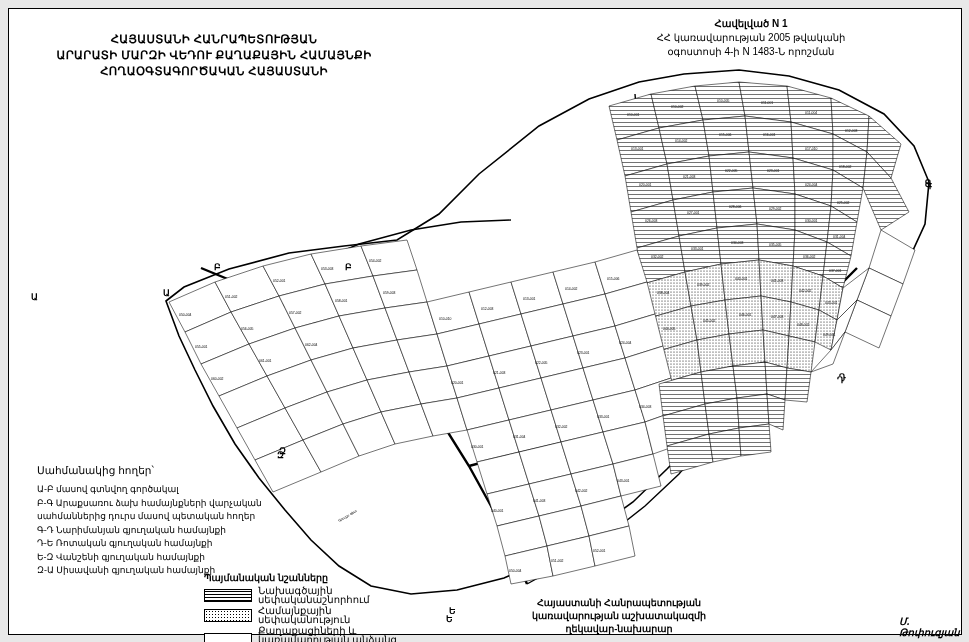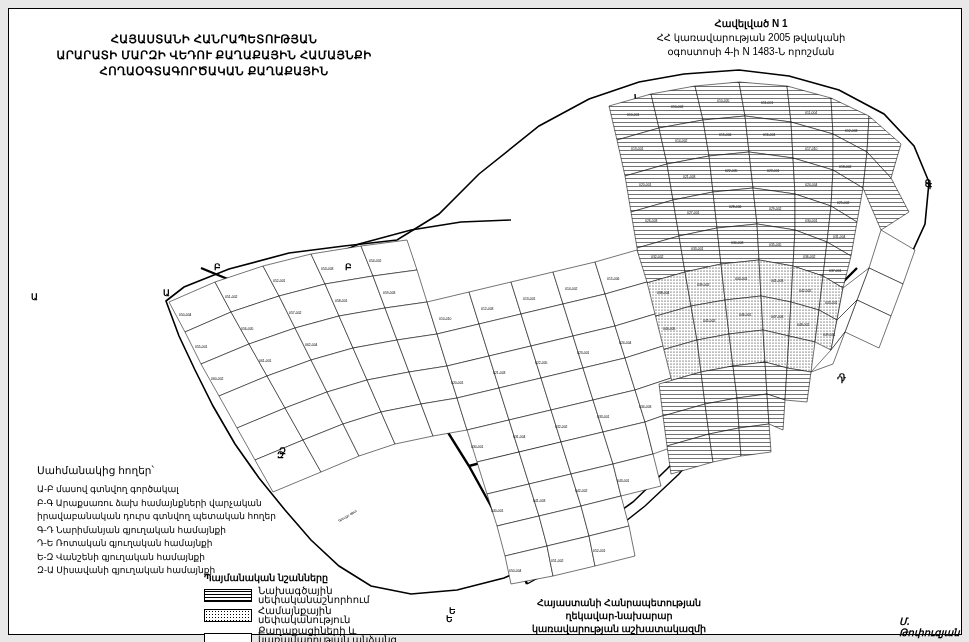--- a/index.html
+++ b/index.html
@@ -44,21 +44,21 @@
 </style>
 </head>
 <body>
 
 <div id="page">
   <div id="frame">
 
     <div class="abs" id="title-block">
       <div>ՀԱՅԱՍՏԱՆԻ ՀԱՆՐԱՊԵՏՈՒԹՅԱՆ</div>
       <div>ԱՐԱՐԱՏԻ ՄԱՐԶԻ ՎԵԴՈՒ ՔԱՂԱՔԱՅԻՆ ՀԱՄԱՅՆՔԻ</div>
-      <div>ՀՈՂԱՕԳՏԱԳՈՐԾԱԿԱՆ ՔԱՂԱՔԱՅԻՆ</div>
+      <div>ՀՈՂԱՕԳՏԱԳՈՐԾԱԿԱՆ ՀԱՅԱՍՏԱՆԻ</div>
     </div>
 
     <div class="abs" id="annex-block">
       <div class="ln1">Հավելված N 1</div>
       <div>ՀՀ կառավարության 2005 թվականի</div>
       <div>օգոստոսի 4-ի N 1483-Ն որոշման</div>
     </div>
 
     <svg class="abs" id="mapsvg" width="810" height="560" viewBox="0 0 810 560">
       <defs>
@@ -346,21 +346,21 @@
     <div class="abs maplabel" style="left:205px;top:253px;">Բ</div>
     <div class="abs maplabel" style="left:916px;top:172px;">Գ</div>
     <div class="abs maplabel" style="left:828px;top:366px;">Դ</div>
     <div class="abs maplabel" style="left:437px;top:605px;">Ե</div>
     <div class="abs maplabel" style="left:268px;top:441px;">Զ</div>
 
     <div class="abs" id="abbrev">
       <div class="hdr">Սահմանակից հողեր՝</div>
       <div class="row">Ա-Բ մասով գտնվող գործակալ</div>
       <div class="row">Բ-Գ Արաքսառու ձախ համայնքների վարչական</div>
-      <div class="row">        իրավաբանական դուրս գտնվող պետական հողեր</div>
+      <div class="row">        սահմաններից դուրս մասով պետական հողեր</div>
       <div class="row">Գ-Դ Նարիմանյան գյուղական համայնքի</div>
       <div class="row">Դ-Ե Ռոտական գյուղական համայնքի</div>
       <div class="row">Ե-Զ Վանշենի գյուղական համայնքի</div>
       <div class="row">Զ-Ա Սիսավանի գյուղական համայնքի</div>
     </div>
 
     <div class="abs" id="symbols">
       <div class="cap">Պայմանական նշանները</div>
       <div class="symrow">
         <div class="swatch sw-hatch"></div>
@@ -371,19 +371,19 @@
         <span>Համայնքային սեփականություն</span>
       </div>
       <div class="symrow">
         <div class="swatch sw-plain"></div>
         <span>Քաղաքացիների և կառավարության անձանց սեփականություն</span>
       </div>
     </div>
 
     <div class="abs" id="signblock">
       <div>Հայաստանի Հանրապետության</div>
+      <div>կառավարության աշխատակազմի</div>
       <div>ղեկավար-նախարար</div>
-      <div>կառավարության աշխատակազմի</div>
     </div>
     <div class="abs" id="signature">Մ. Թոփուզյան</div>
 
   </div>
 </div>
 
 </body></html>

